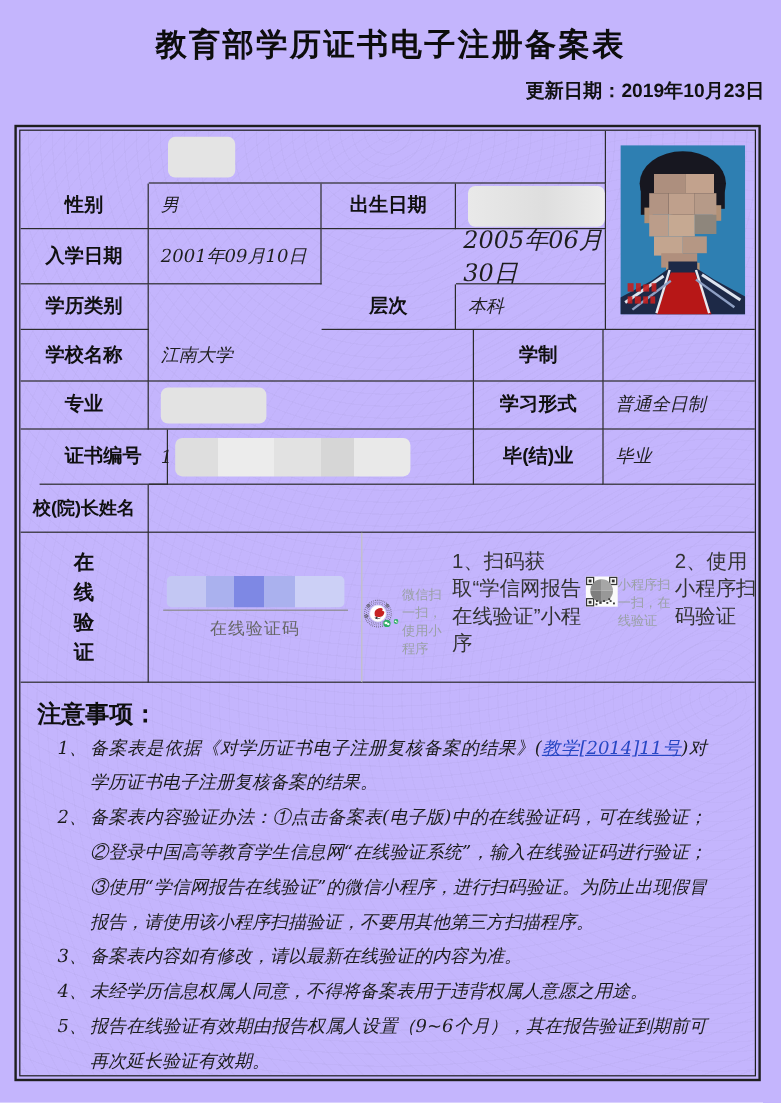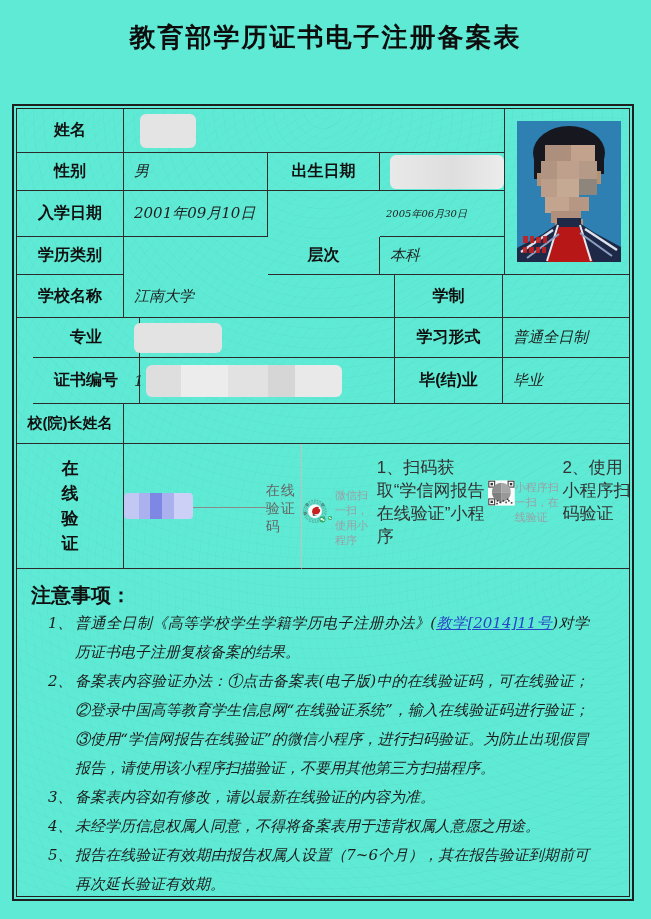--- a/index.html
+++ b/index.html
@@ -1,16 +1,16 @@
 <!DOCTYPE html>
 <html><head>
 <meta charset="utf-8">
 <style>
   html,body{margin:0;padding:0;background:#ffffff;}
-  .page{position:relative;width:651px;height:919px;background:#5eead4;overflow:hidden;
+  .page{position:relative;width:651px;height:919px;background:#c4b5fd;overflow:hidden;
         font-family:"Liberation Sans",sans-serif;}
   .doc-title{position:absolute;left:0;top:20px;width:100%;text-align:center;
              font-size:26px;font-weight:bold;color:#0d0d0d;letter-spacing:2px;}
   .update-date{position:absolute;right:14px;top:66px;font-size:16px;font-weight:bold;color:#111;}
   .outer-box{position:absolute;left:12px;top:104px;width:622px;height:797px;
              border:2px solid #1f1f1f;box-sizing:border-box;}
   .inner-box{position:absolute;left:2px;top:2px;right:2px;bottom:2px;
              border:1px solid #1f1f1f;overflow:hidden;
              background-image:
                radial-gradient(circle at 22% 8%, rgba(0,0,0,0.035) 1px, transparent 1.6px),
@@ -24,21 +24,21 @@
   .lab-sm{font-size:15px;}
   .val{padding-left:10px;font-family:"DejaVu Serif",serif;font-style:italic;
        font-size:15px;color:#1e1e1e;}
   .blur{border-radius:6px;}
   .blur-gray{background:linear-gradient(90deg,#dedede 0 18%,#ececec 18% 42%,#e2e2e2 42% 62%,#d6d6d6 62% 76%,#e9e9e9 76% 100%);}
   
   .photo-cell{position:absolute;box-sizing:border-box;border-bottom:1px solid #2b2b2b;
               display:flex;align-items:center;justify-content:center;}
   
   .verify-label{flex-direction:column;justify-content:center;line-height:25px;font-size:17px;}
-  .code-cell{justify-content:center;border-right:1px solid #c2c2c2;}
+  .code-cell{flex-direction:column;justify-content:center;border-right:1px solid #c2c2c2;}
   .code-blur{width:148px;height:26px;border-radius:4px;
              background:linear-gradient(90deg,#c3c7f3 0 22%,#aab1ee 22% 38%,#7e88e4 38% 55%,#aab1ee 55% 72%,#ccd0f6 72% 100%);
              cursor:pointer;}
   .code-underline{width:154px;height:1px;background:#8a8a8a;margin-top:2px;}
   .code-caption{margin-top:6px;font-size:14px;color:#666;letter-spacing:1px;}
   .qr-cell{display:flex;align-items:flex-start;padding-top:9px;}
   .qrcol{display:flex;flex-direction:row;align-items:flex-end;}
   .qrcol1{width:186px;}
   .qrcol2{flex:1;}
   .cap-small{margin-top:4px;font-size:11px;color:#9aa0a6;display:flex;align-items:center;gap:3px;}
@@ -52,25 +52,25 @@
   .note-text{flex:1;text-align:justify;padding-right:26px;}
   .note-link{color:#2746c4;text-decoration:underline;cursor:pointer;font-style:italic;}
   .chsi-logo{position:absolute;right:16px;bottom:8px;}
 </style>
 </head>
 <body>
 
 <div class="page">
 
   <div class="doc-title">教育部学历证书电子注册备案表</div>
+  <div class="update-date">更新日期：2019年10月23日</div>
 
   <div class="outer-box">
     <div class="inner-box">
 
-      <div class="cell lab" style="left:0;top:0;width:107px;height:44px">姓名</div>
       <div class="cell val" style="left:107px;top:0;width:381px;height:44px">
         <span class="blur" style="margin-left:6px;width:56px;height:34px;background:#e4e4e4;"></span>
       </div>
 
       <div class="photo-cell" style="left:488px;top:0;width:128px;height:166px">
         <svg width="104" height="141" viewBox="0 0 104 141">
           <rect x="0" y="0" width="104" height="141" fill="#2e7fb2"></rect>
           <ellipse cx="52" cy="32" rx="36" ry="27" fill="#171720"></ellipse>
           <rect x="17" y="34" width="10" height="24" fill="#171720"></rect>
           <rect x="78" y="32" width="9" height="21" fill="#171720"></rect>
@@ -111,32 +111,32 @@
 
       <div class="cell lab" style="left:0;top:44px;width:107px;height:38px">性别</div>
       <div class="cell val" style="left:107px;top:44px;width:144px;height:38px">男</div>
       <div class="cell lab" style="left:251px;top:44px;width:112px;height:38px">出生日期</div>
       <div class="cell val" style="left:363px;top:44px;width:125px;height:38px">
         <span class="blur" style="width:116px;height:34px;background:linear-gradient(90deg,#e9e9e9,#dedede 55%,#ececec);"></span>
       </div>
 
       <div class="cell lab" style="left:0;top:82px;width:107px;height:46px">入学日期</div>
       <div class="cell val" style="left:107px;top:82px;width:144px;height:46px">2001年09月10日</div>
-      <div class="cell val" style="left:363px;top:82px;width:125px;height:46px;padding-left:6px;font-size:10px">2005年06月30日</div>
+      <div class="cell val" style="left:363px;top:82px;width:125px;height:46px;padding-left:6px;font-size:20px">2005年06月30日</div>
 
       <div class="cell lab" style="left:0;top:128px;width:107px;height:38px">学历类别</div>
       <div class="cell lab" style="left:251px;top:128px;width:112px;height:38px">层次</div>
       <div class="cell lab" style="left:0;top:166px;width:107px;height:43px">学校名称</div>
 
       <div class="cell val" style="left:363px;top:128px;width:125px;height:38px">本科</div>
       <div class="cell val" style="left:107px;top:166px;width:271px;height:43px">江南大学</div>
       <div class="cell lab" style="left:378px;top:166px;width:108px;height:43px">学制</div>
       <div class="cell val edge" style="left:486px;top:166px;width:130px;height:43px"></div>
 
-      <div class="cell lab" style="left:16px;top:209px;width:107px;height:40px">专业</div>
+      <div class="cell lab" style="left:0;top:209px;width:107px;height:40px">专业</div>
       <div class="cell val" style="left:107px;top:209px;width:271px;height:40px">
         <span class="blur" style="width:88px;height:30px;background:#e3e3e3;"></span>
       </div>
       <div class="cell lab" style="left:378px;top:209px;width:108px;height:40px">学习形式</div>
       <div class="cell val edge" style="left:486px;top:209px;width:130px;height:40px">普通全日制</div>
 
       <div class="cell lab" style="left:16px;top:249px;width:107px;height:46px">证书编号</div>
       <div class="cell val" style="left:107px;top:249px;width:271px;height:46px">
         <span>1</span>
         <span class="blur blur-gray" style="margin-left:2px;width:196px;height:32px;"></span>
@@ -221,36 +221,36 @@
           </svg>
           <div class="cap-small">小程序扫一扫，在线验证</div>
           <div class="cap-main">2、使用小程序扫码验证</div>
         </div>
       </div>
 
       <div class="notes" style="left:0;top:460px;width:616px;height:327px">
         <div class="notes-header">注意事项：</div>
         <div class="note-item">
           <span class="note-num">1、</span>
-          <span class="note-text"><span>普通全日制《高等学校学生学籍学历电子注册办法》(</span><a class="note-link">教学[2014]11号</a><span>)对学历证书电子注册复核备案的结果。</span></span>
+          <span class="note-text"><span>备案表是依据《对学历证书电子注册复核备案的结果》(</span><a class="note-link">教学[2014]11号</a><span>)对学历证书电子注册复核备案的结果。</span></span>
         </div>
         <div class="note-item">
           <span class="note-num">2、</span>
           <span class="note-text">备案表内容验证办法：①点击备案表(电子版)中的在线验证码，可在线验证；②登录中国高等教育学生信息网“在线验证系统”，输入在线验证码进行验证；③使用“学信网报告在线验证”的微信小程序，进行扫码验证。为防止出现假冒报告，请使用该小程序扫描验证，不要用其他第三方扫描程序。</span>
         </div>
         <div class="note-item">
           <span class="note-num">3、</span>
           <span class="note-text">备案表内容如有修改，请以最新在线验证的内容为准。</span>
         </div>
         <div class="note-item">
           <span class="note-num">4、</span>
           <span class="note-text">未经学历信息权属人同意，不得将备案表用于违背权属人意愿之用途。</span>
         </div>
         <div class="note-item">
           <span class="note-num">5、</span>
-          <span class="note-text">报告在线验证有效期由报告权属人设置（7~6个月），其在报告验证到期前可再次延长验证有效期。</span>
+          <span class="note-text">报告在线验证有效期由报告权属人设置（9~6个月），其在报告验证到期前可再次延长验证有效期。</span>
         </div>
       </div>
 
 
     </div>
   </div>
 </div>
 
 </body></html>

